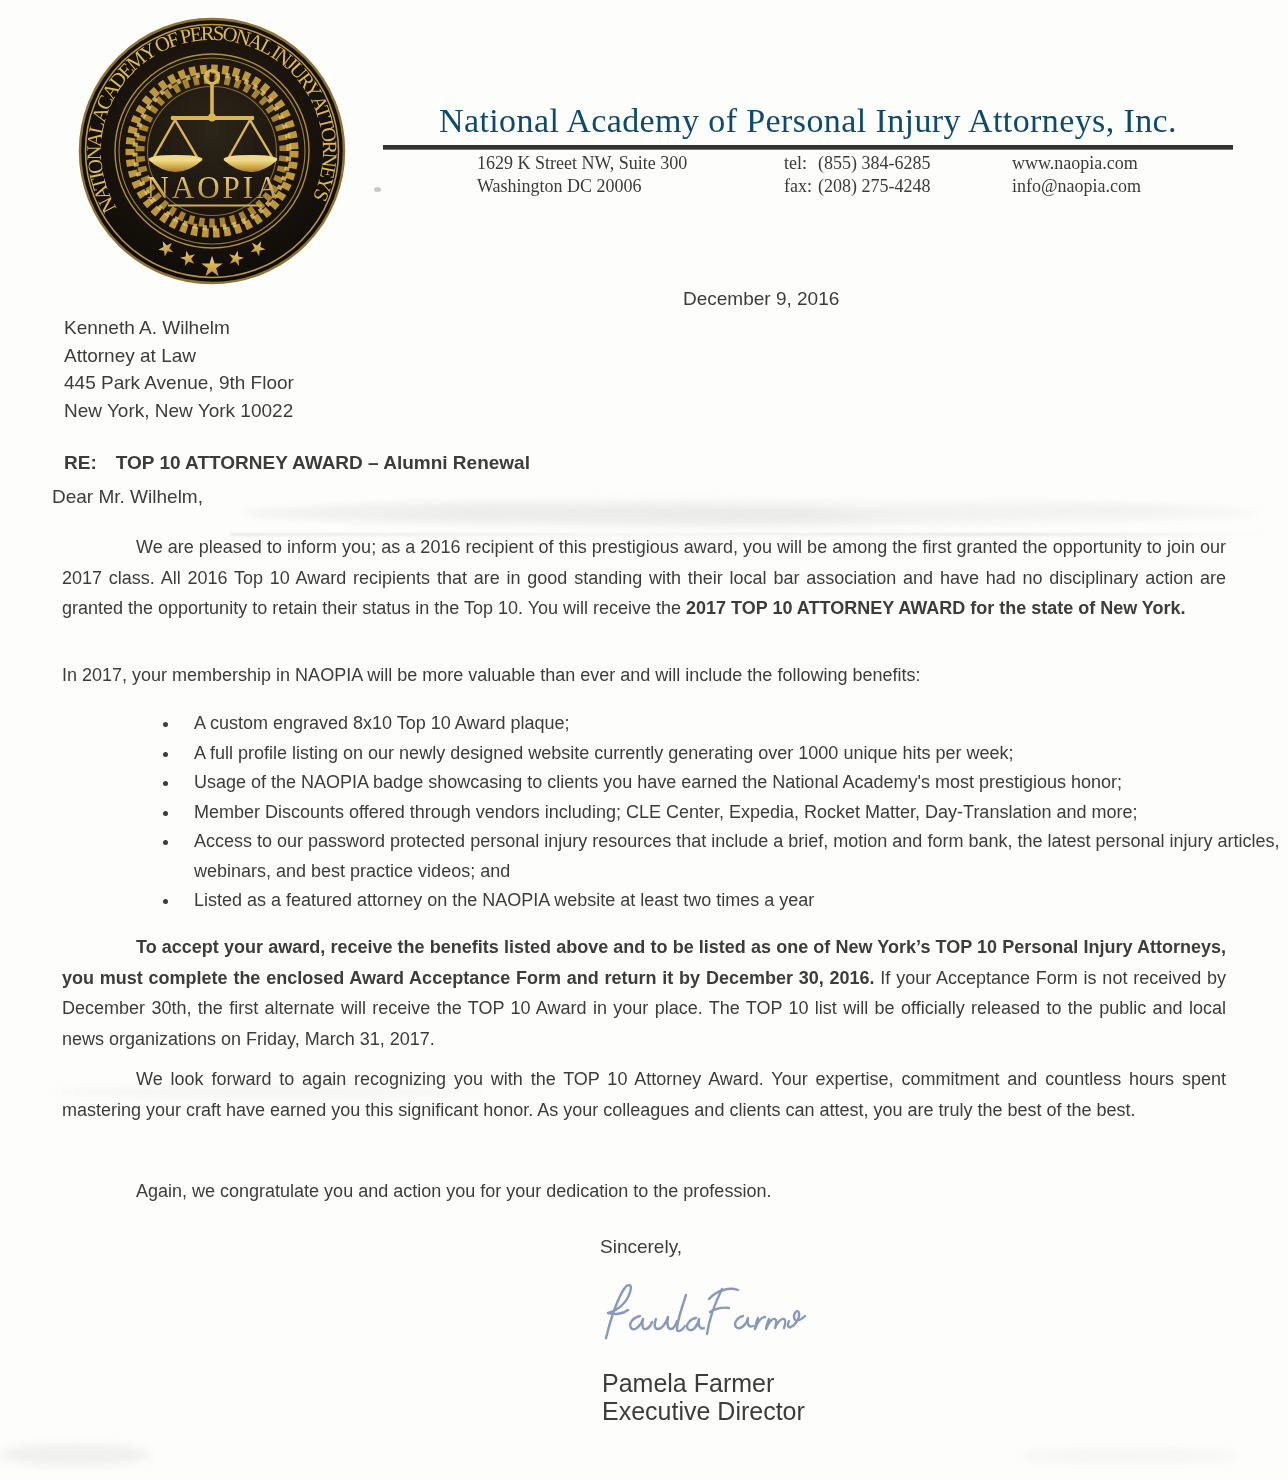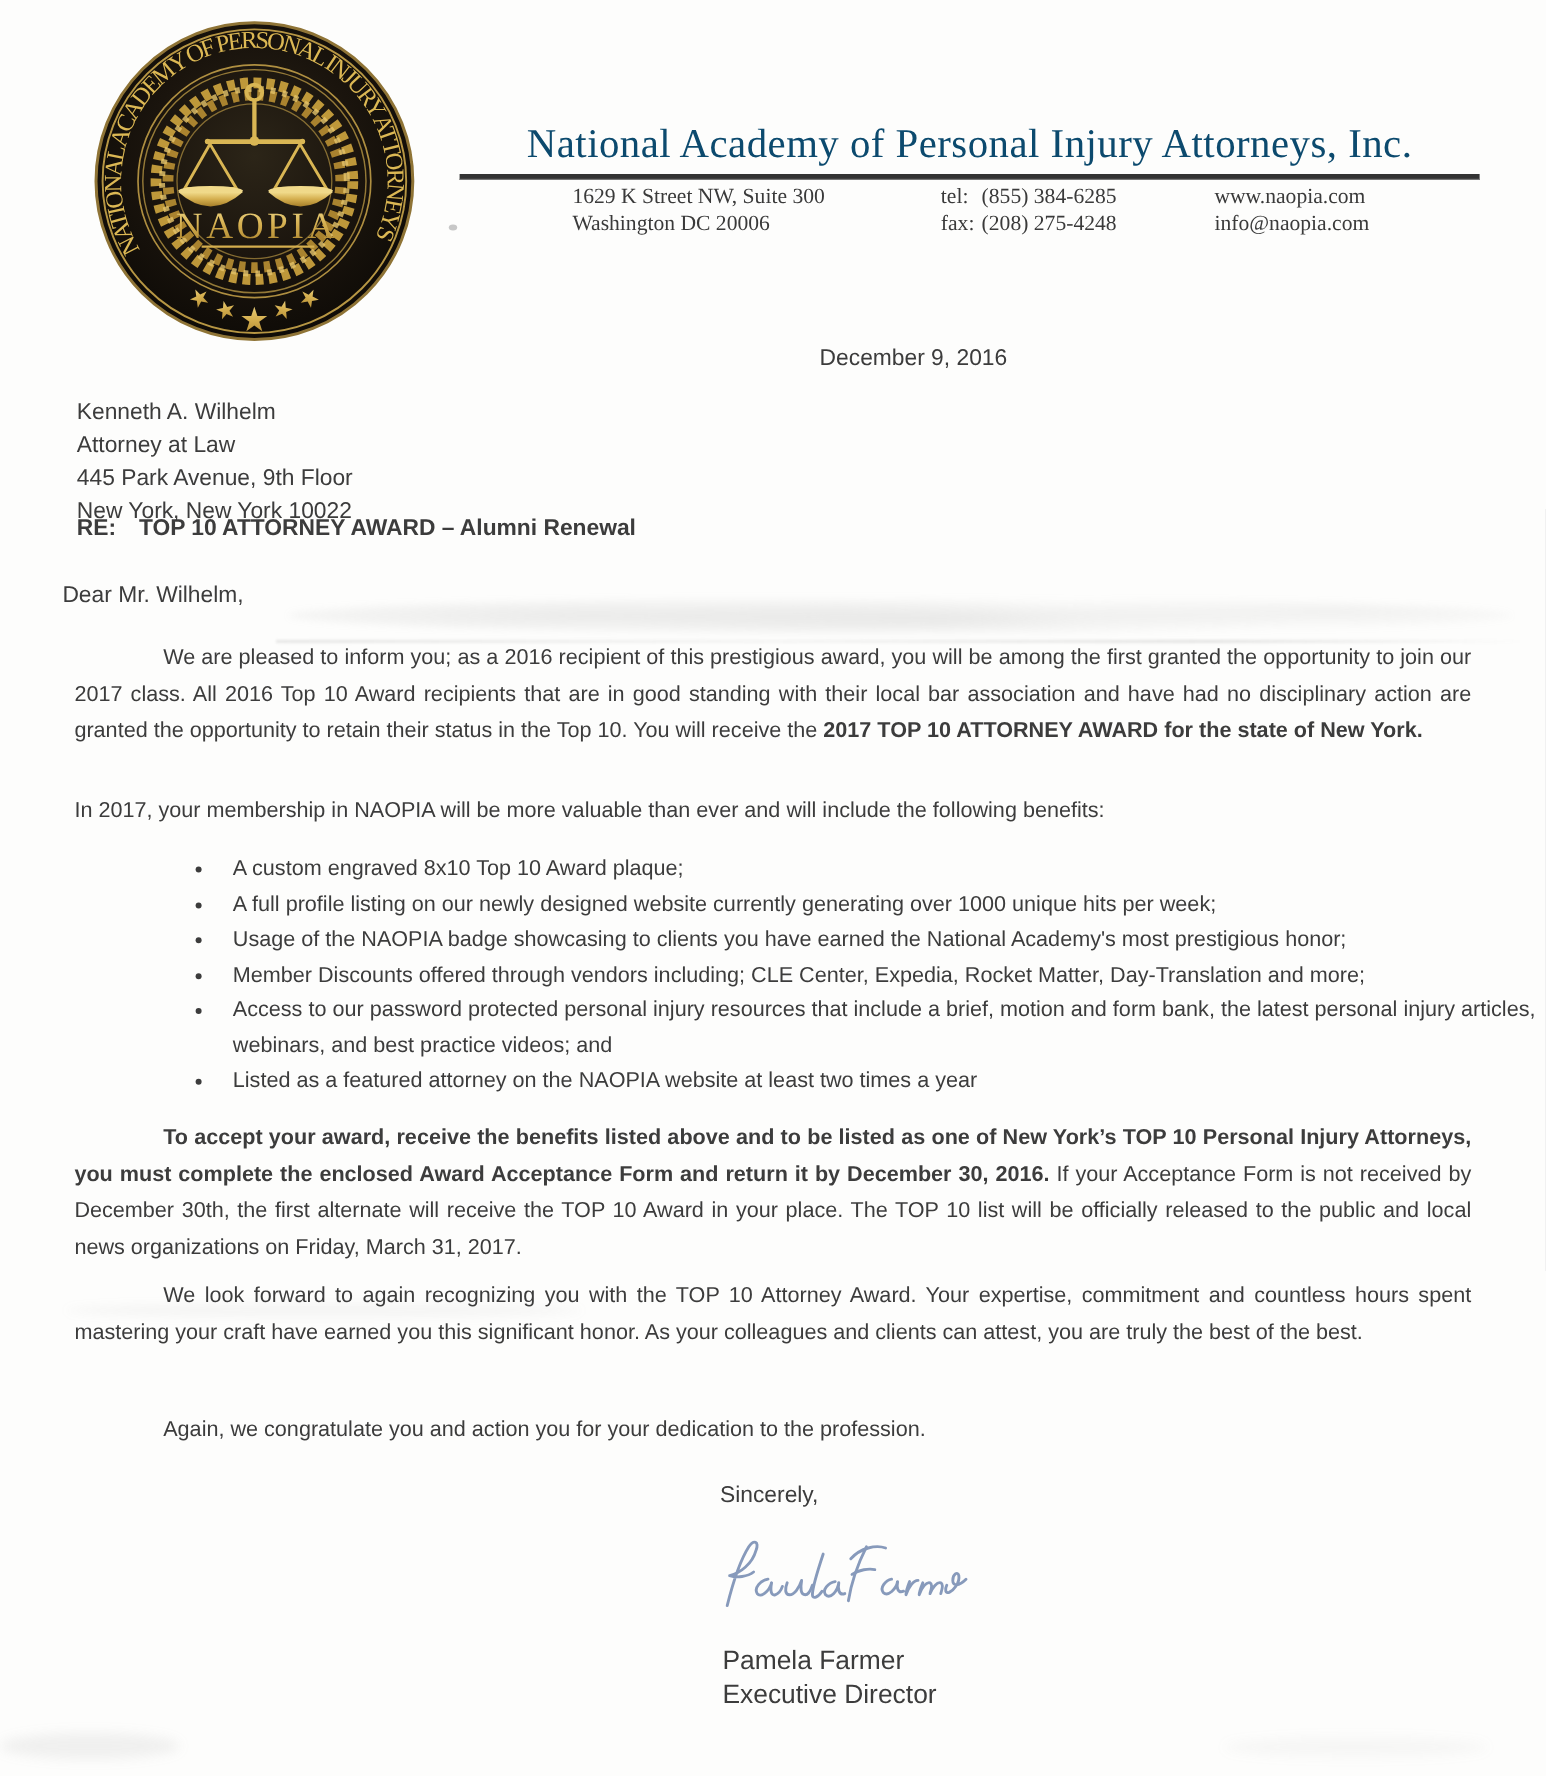--- a/index.html
+++ b/index.html
@@ -23,36 +23,36 @@
   }
   .title-rule{position:absolute;left:383px;top:145px;width:850px;height:4px;background:#333;border-bottom:1px solid #777;}
   .contact{position:absolute;left:0;top:152px;width:1288px;font-family:"Liberation Serif",serif;font-size:18px;line-height:23px;color:#3a3a3a;}
   .contact .col1{position:absolute;left:477px;top:0;}
   .contact .col2{position:absolute;left:784px;top:0;}
   .contact .col2 .row{display:flex;align-items:center;}
   .contact .col2 .lbl{width:34px;}
   .contact .col3{position:absolute;left:1012px;top:0;}
   
   .date{position:absolute;left:683px;top:288px;font-size:19px;}
-  .recipient{position:absolute;left:64px;top:314px;font-size:19px;line-height:27.5px;margin-top:16px;}
-  .subject{position:absolute;left:64px;top:430px;font-size:19px;font-weight:bold;}
+  .recipient{position:absolute;left:64px;top:314px;font-size:19px;line-height:27.5px;}
+  .subject{position:absolute;left:64px;top:452px;font-size:19px;font-weight:bold;}
   .subject .re{margin-right:19px;}
   .salutation{position:absolute;left:52px;top:486px;font-size:19px;}
   .para{position:absolute;left:62px;width:1164px;margin:0;font-size:18px;line-height:30.5px;text-align:justify;}
   .indent{text-indent:74px;}
   .p1{top:532px;}
   .p2{top:660px;text-align:left;}
   .benefits{position:absolute;left:62px;top:709px;width:1164px;margin:0;padding:0 0 0 118px;font-size:18px;line-height:29.5px;list-style:disc outside;}
   .benefits li{padding-left:14px;margin:0;}
   .p3{top:932px;}
   .p4{top:1064px;}
   .p5{top:1176px;text-align:left;}
   .closing{position:absolute;left:600px;top:1236px;font-size:19px;}
   .signature{position:absolute;left:596px;top:1276px;width:212px;height:72px;}
-  .signer{position:absolute;left:602px;top:1370px;font-size:22px;line-height:27.5px;}
+  .signer{position:absolute;left:602px;top:1370px;font-size:25px;line-height:27.5px;}
   
   .smudge{position:absolute;pointer-events:none;}
   .smudge-1{
     left:240px;top:498px;width:1020px;height:30px;
     background:
       radial-gradient(60% 100% at 25% 50%, rgba(150,150,150,.18), rgba(150,150,150,0) 70%),
       radial-gradient(40% 90% at 55% 60%, rgba(150,150,150,.15), rgba(150,150,150,0) 70%),
       radial-gradient(35% 80% at 85% 40%, rgba(150,150,150,.12), rgba(150,150,150,0) 70%);
     filter:blur(3px);border-radius:50%;
   }

